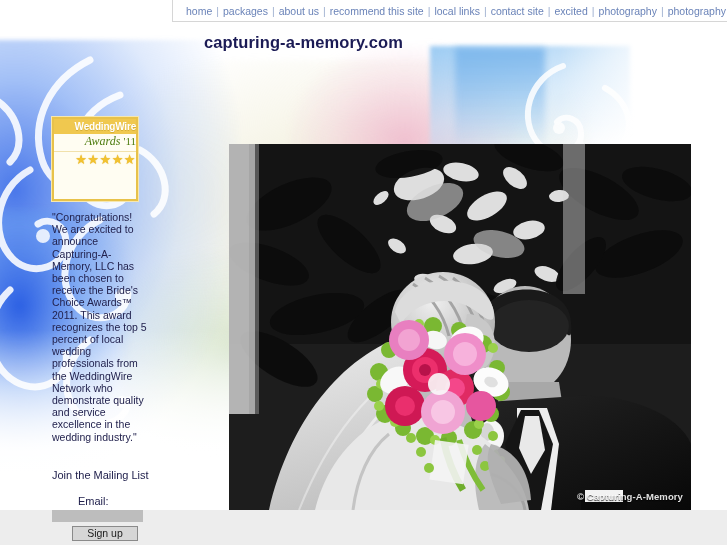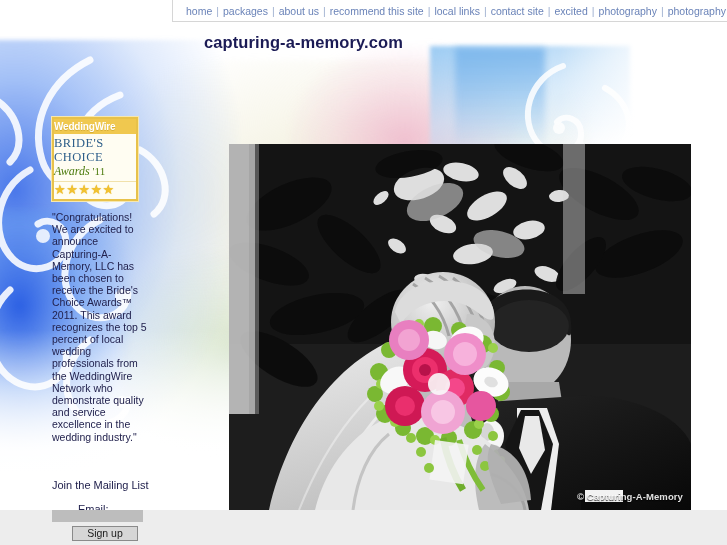--- a/index.html
+++ b/index.html
@@ -87,21 +87,21 @@
     text-align:right;
   }
 
   
   #badge{
     position:absolute;left:52px;top:117px;width:86px;height:84px;
     box-sizing:border-box;
     background:#fffdf2;
     border:2px solid #e8c24a;
     box-shadow:0 0 0 1px #f6e7b0;
-    text-align:left;
+    text-align:right;
   }
   #badge .ww{
     font-size:10px;font-weight:bold;color:#ffffff;
     background:#f0c84f;
     line-height:15px;height:15px;
     letter-spacing:-.2px;
     text-shadow:0 1px 0 rgba(190,150,30,.5);
   }
   #badge .bc{
     color:#2e5f8a;font-family:"Liberation Serif",serif;
@@ -122,26 +122,26 @@
   }
 
   
   #quote{
     position:absolute;left:52px;top:211px;width:96px;
     font-size:10.5px;line-height:12.2px;color:#22224e;
   }
 
   
   #mail-title{
-    position:absolute;left:52px;top:479px;
+    position:absolute;left:52px;top:469px;
     font-size:11px;color:#22224e;
   }
   #email-label{
     position:absolute;left:78px;top:495px;
-    font-size:11px;color:#22224e;margin-top:8px;
+    font-size:11px;color:#22224e;
   }
   #email-input{
     position:absolute;left:52px;top:510px;width:91px;height:12px;
     background:#bdbdbd;border:0;outline:0;padding:0;
     font-family:"Liberation Sans",sans-serif;font-size:10px;
   }
   #signup-btn{
     position:absolute;left:72px;top:526px;width:66px;height:15px;
     background:#d6d6d6;border:1px solid #8a8a8a;
     font-family:"Liberation Sans",sans-serif;font-size:10.5px;
@@ -434,24 +434,20 @@
   <a href="#">photography</a>
   <span class="sep">|</span>
   <a href="#">photography blog</a>
 
 </div>
 
 <div id="site-title">capturing-a-memory.com</div>
 
 <div id="badge">
   <div class="ww">WeddingWire</div>
-  <div class="bc">
-    <span>BRIDE'S</span>
-    <span class="l2">CHOICE</span>
-  </div>
   <div class="aw">
     <span>Awards</span>
     <span class="yr">'11</span>
   </div>
   <div class="stars">★★★★★</div>
 </div>
 
 <div id="quote">"Congratulations! We are excited to announce Capturing-A-Memory, LLC has been chosen to receive the Bride's Choice Awards™ 2011. This award recognizes the top 5 percent of local wedding professionals from the WeddingWire Network who demonstrate quality and service excellence in the wedding industry."</div>
 
 <div id="mail-title">Join the Mailing List</div>

